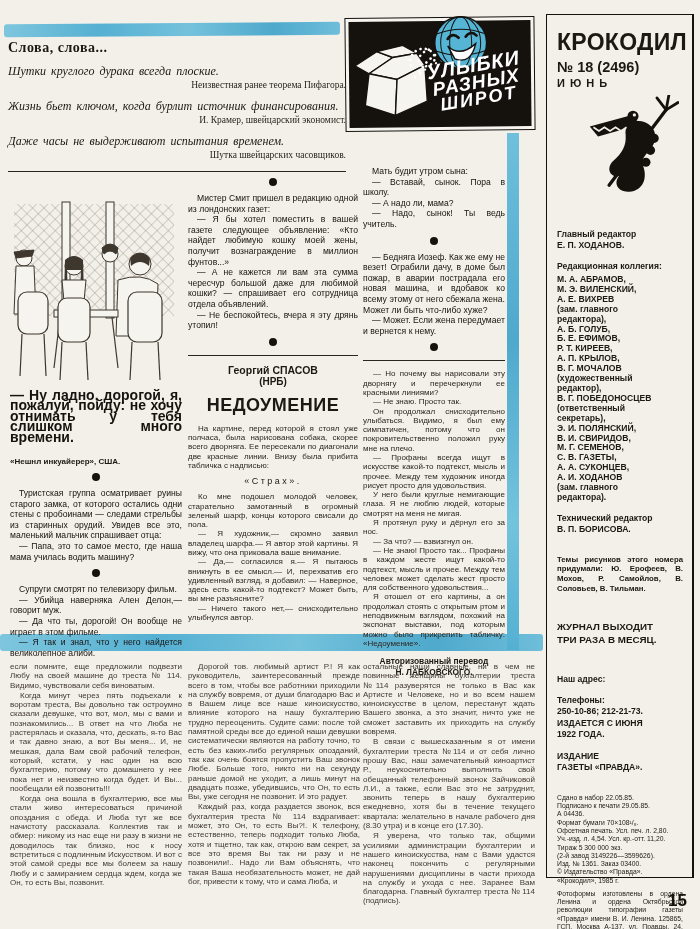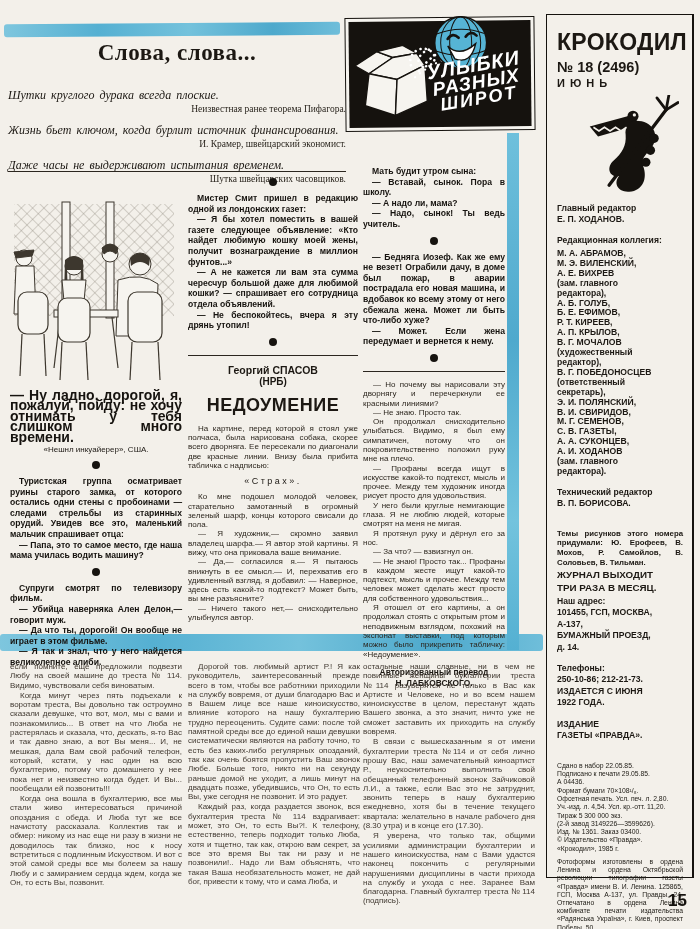--- a/index.html
+++ b/index.html
@@ -9,52 +9,52 @@
 
   
   .band{position:absolute;background:linear-gradient(92deg,#7ec6de 0%,#55b0d2 28%,#74c2dc 55%,#4ea9cc 80%,#6fbeda 100%);border-radius:3px}
   .band-top{left:4px;top:23px;width:336px;height:13px;transform:rotate(-.4deg)}
   .band-bottom{left:0;top:634px;width:543px;height:17px}
   .stripe-v{position:absolute;left:507px;top:133px;width:12px;height:517px;
             background:linear-gradient(180deg,#6fc0dc,#4fa9cd 40%,#73c3dd 75%,#54b0d2)}
 
   
   .words{position:absolute;left:8px;top:40px;width:338px;font-family:"Liberation Serif",serif}
-  .words h1{font-size:23px;font-weight:bold;text-align:center;margin-bottom:22px;letter-spacing:.5px}
+  .words h1{font-size:14px;font-weight:bold;text-align:left;margin-bottom:8px;letter-spacing:.5px}
   .w-item{margin-bottom:9px}
   .w-text{font-style:italic;font-size:12px;word-spacing:2px}
   .w-attr{font-size:9.5px;text-align:right;margin-top:1px;color:#2a251e}
   .rule{position:absolute;height:1px;background:#2b261f}
   .rule-words{left:8px;top:171px;width:338px}
 
   
   .smiles-frame{position:absolute;left:345px;top:17px;width:190px;height:114px;
                 border:1px solid #15120e;background:#f6f4ef;padding:3px;transform:rotate(-.6deg)}
   .smiles{position:relative;width:100%;height:100%;background:#15120e;overflow:visible}
   .smiles svg{position:absolute;left:0;top:0;overflow:visible}
   .smiles-text{position:absolute;left:72px;top:36px;width:110px;text-align:center;
                transform:rotate(-9deg);color:#fff;font-weight:bold;font-style:italic;line-height:17px}
   .smiles-text .l1{font-size:20px;letter-spacing:1px}
   .smiles-text .l2{font-size:19px;letter-spacing:1px}
   .smiles-text .l3{font-size:18px;letter-spacing:2px}
 
   
   .dot{width:8px;height:8px;border-radius:50%;background:#16130f;margin:7px auto}
-  .jp{font-size:8.6px;line-height:10.6px;font-weight:bold;text-align:justify;text-indent:9px;color:#16130f}
+  .jp{font-size:8.6px;line-height:10.6px;font-weight:normal;text-align:justify;text-indent:9px;color:#16130f}
   .ap{font-size:8px;line-height:9.3px;text-align:justify;text-indent:10px;color:#2c261e}
   .lp{font-size:8px;line-height:9.3px;text-align:justify;text-indent:10px;color:#413931;margin-bottom:1px}
   .cont > :first-child{text-indent:0}
   .colflow{position:absolute}
   .inrule{height:1px;background:#2b261f;margin:9px 0 8px}
 
   
   .col-left{left:10px;top:196px;width:172px}
   .cartoon{display:block;margin:0 0 6px}
   .cap{font-size:14px;line-height:10.4px;font-weight:bold;text-align:justify;color:#16130f}
-  .cap-credit{font-size:8px;font-weight:normal;text-align:center;margin-top:3px}
+  .cap-credit{font-size:8px;font-weight:bold;text-align:left;margin-top:15px}
 
   
   .col-mid{left:188px;top:178px;width:170px}
   .author{font-size:10.5px;font-weight:bold;text-align:center;margin-top:4px}
   .country{font-size:10px;font-weight:bold;text-align:center;margin-bottom:8px}
   .story-title{font-size:18px;font-weight:bold;text-align:center;letter-spacing:.5px;margin-bottom:8px}
   .plaque{font-size:9px;font-weight:normal;text-align:center;letter-spacing:2.5px;margin:6px 0}
   .translation{font-size:8.4px;font-weight:bold;text-align:center;margin-top:8px;line-height:11px}
 
   
@@ -66,21 +66,21 @@
 
   
   .sidebar{position:absolute;left:546px;top:14px;width:148px;height:864px;
            border:1.5px solid #15120e;border-right-width:2px;padding:14px 9px 12px 10px;background:#f3f0ea}
   .mast-title{font-size:23px;font-weight:bold;letter-spacing:.3px}
   .mast-issue{font-size:14.5px;font-weight:bold;margin-top:3px}
   .mast-month{font-size:11px;font-weight:bold;letter-spacing:5px;margin-top:2px}
   .croc{display:block;margin:6px auto 2px 30px}
   .sb-b{font-size:8.6px;line-height:11px;font-weight:bold}
   .sb-line{font-size:8.6px;line-height:9.9px;font-weight:bold}
-  .sb-gap14{margin-top:2px}.sb-gap10{margin-top:10px}
+  .sb-gap14{margin-top:28px}.sb-gap10{margin-top:10px}
   .themes{font-size:7.8px;line-height:9.6px;font-weight:bold;text-align:justify;margin-top:20px}
   .sched .sb-line{font-size:9.8px;line-height:12.5px}
   .addr .sb-line{line-height:11.5px}
   .colophon{margin-top:20px}
   .colo-line{font-size:6.8px;line-height:8.3px;color:#23201a}
   .printing{font-size:6.8px;line-height:8.2px;text-align:justify;margin-top:5px;color:#23201a}
   .pageno{position:absolute;left:668px;top:891px;font-size:17px;font-weight:bold;color:#15120e}
 </style>
 </head>
 <body>
@@ -324,26 +324,20 @@
     <div class="sb-gap10">
         <div class="sb-b">Технический редактор</div>
         <div class="sb-b">В. П. БОРИСОВА.</div>
       </div>
     <p class="themes">Темы рисунков этого номера придумали: Ю. Ерофеев, В. Мохов, Р. Самойлов, В. Соловьев, В. Тильман.</p>
     <div class="sched sb-gap14">
         <div class="sb-line">ЖУРНАЛ ВЫХОДИТ</div>
         <div class="sb-line">ТРИ РАЗА В МЕСЯЦ.</div>
       </div>
     <div class="sb-b sb-gap14">Наш адрес:</div>
-    <div class="addr">
-        <div class="sb-line">101455, ГСП, МОСКВА,</div>
-        <div class="sb-line">А-137,</div>
-        <div class="sb-line">БУМАЖНЫЙ ПРОЕЗД,</div>
-        <div class="sb-line">д. 14.</div>
-      </div>
     <div class="sb-b sb-gap10">Телефоны:</div>
     <div class="addr">
         <div class="sb-line">250-10-86; 212-21-73.</div>
         <div class="sb-line">ИЗДАЕТСЯ С ИЮНЯ</div>
         <div class="sb-line">1922 ГОДА.</div>
       </div>
     <div class="addr sb-gap10">
         <div class="sb-line">ИЗДАНИЕ</div>
         <div class="sb-line">ГАЗЕТЫ «ПРАВДА».</div>
       </div>

